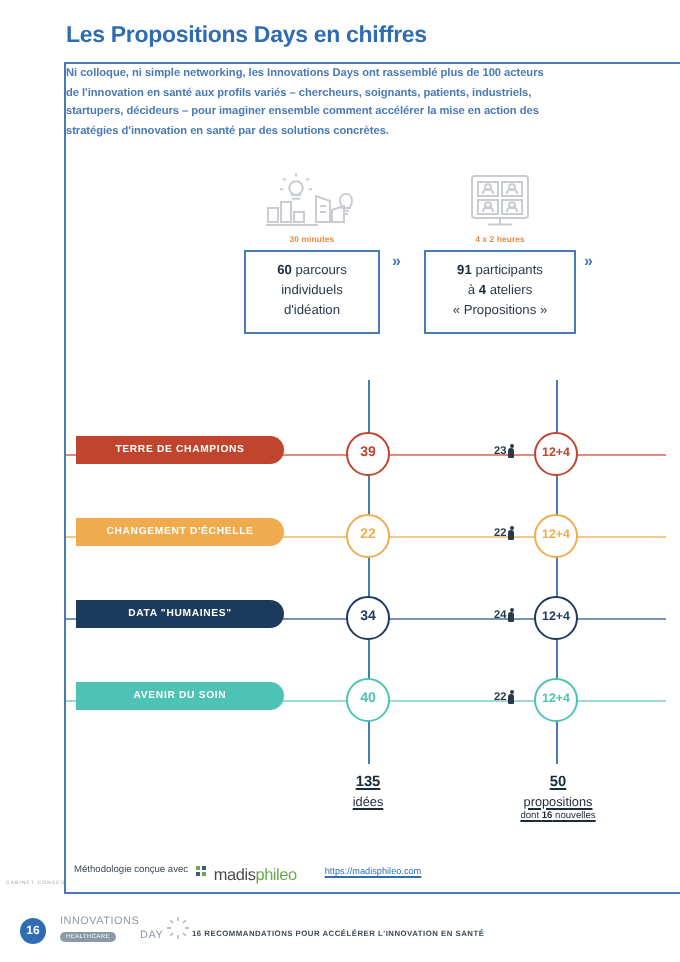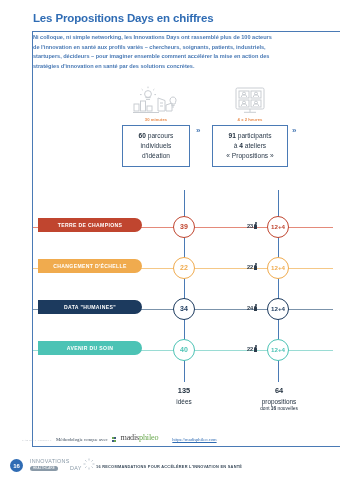--- a/index.html
+++ b/index.html
@@ -203,45 +203,45 @@
     background: #2b3a4a;
   }
 
   
   .total {
     position: absolute;
     text-align: center;
     font-size: 6.4px;
     line-height: 1.42;
     color: #1c2b3a;
+    text-decoration: underline;
   }
   .total .big {
     font-size: 7.4px;
     font-weight: bold;
     display: block;
   }
   .total .sub {
     font-size: 4.8px;
     display: block;
   }
   .total .sub b { font-weight: bold; }
   #total-a { left: 150px; top: 386px; width: 68px; }
   #total-b { left: 240px; top: 386px; width: 78px; }
 
   
   #method {
     position: absolute;
-    left: 56px;
+    left: 37px;
     top: 433px;
     display: flex;
-    align-items: flex-end;
+    align-items: flex-start;
     gap: 4px;
     font-size: 4.8px;
     color: #3a4a5a;
-    font-family: Liberation Serif, serif;
   }
   #madis-mark {
     display: inline-grid;
     grid-template-columns: 2px 2px;
     grid-template-rows: 2px 2px;
     gap: 0.8px;
   }
   #madis-mark i {
     background: #6aa84f;
     display: block;
@@ -434,21 +434,21 @@
       </div>
       <div class="circ2" style="color: rgb(76, 195, 181);">12+4</div>
     </div>
   </div>
 
 <div class="total" id="total-a">
   <span class="big">135</span>
   <span>idées</span>
 </div>
 <div class="total" id="total-b">
-  <span class="big">64</span>
+  <span class="big">50</span>
   <span>propositions</span>
   <span class="sub"><span>dont </span><b>16</b><span> nouvelles</span></span>
 </div>
 
 <div id="method">
   <span>Méthodologie conçue avec</span>
   <span id="madis-mark">
       <i></i>
       <i></i>
       <i></i>

